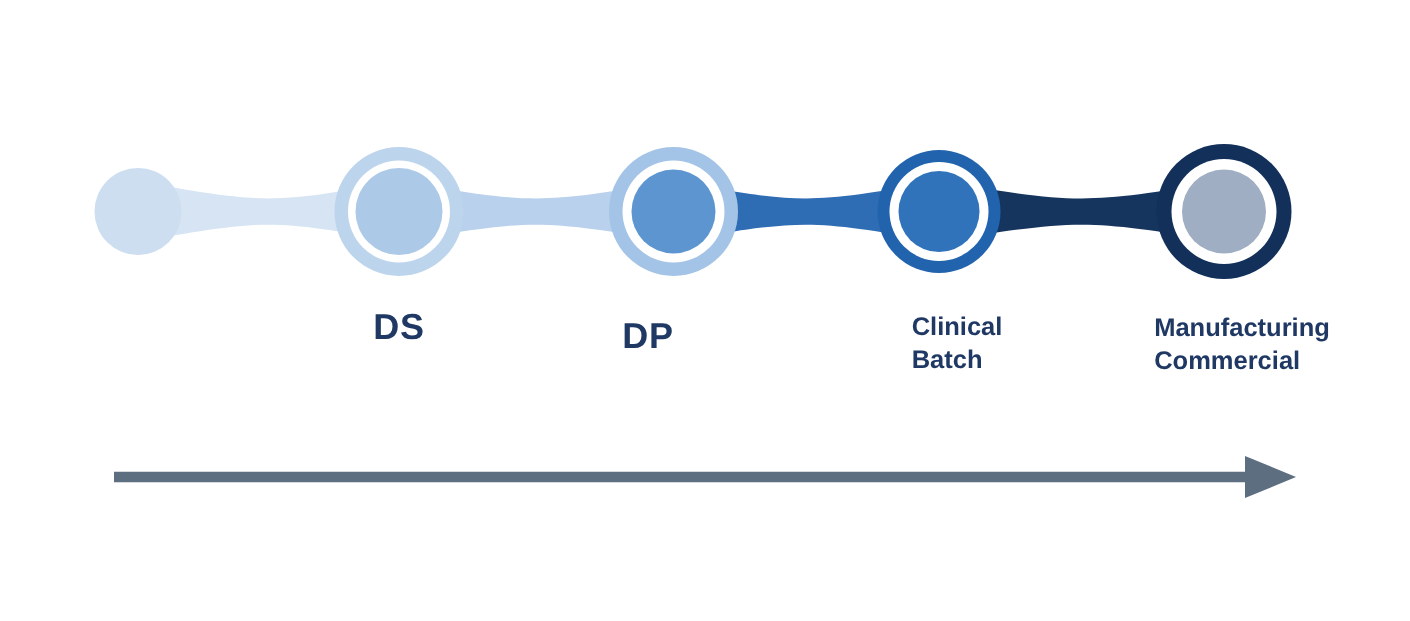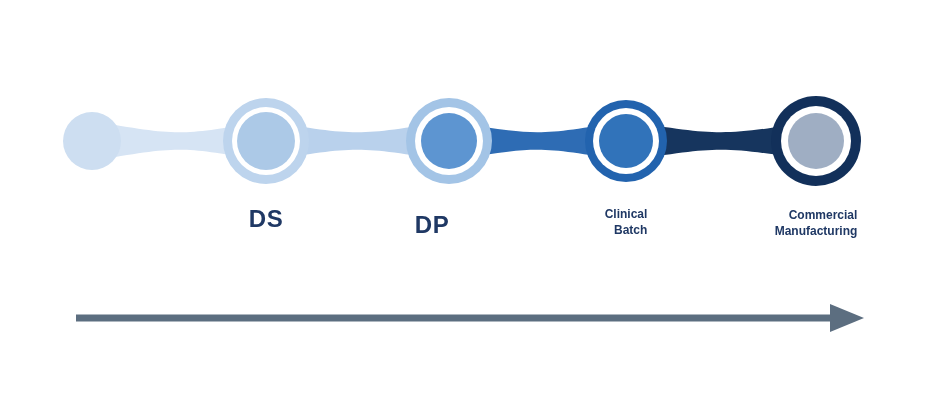--- a/index.html
+++ b/index.html
@@ -16,32 +16,33 @@
     overflow: hidden;
   }
   .diagram-svg {
     position: absolute;
     left: 0;
     top: 0;
   }
   .stage-label {
     position: absolute;
     transform: translateX(-50%);
-    text-align: right;
+    text-align: left;
     color: var(--label-color, #1F3864);
     font-weight: bold;
     white-space: nowrap;
   }
   .label-lg {
     font-size: 24px;
     letter-spacing: 0.5px;
   }
   .label-sm {
-    font-size: 12px;
+    font-size: 17px;
     line-height: 1.32;
+    margin-left: 12px;
   }
 </style>
 </head>
 <body>
 
 <div class="canvas">
 
   <svg class="diagram-svg" width="940" height="414" viewBox="0 0 940 414">
 
     <path d="M 92 121 C 179 136, 179 136, 266 121 L 266 161 C 179 146, 179 146, 92 161 Z" fill="#D6E4F4"></path>
@@ -90,17 +91,17 @@
   <div class="stage-label label-lg" style="left:432px; top:211px;">
     <div>DP</div>
   </div>
 
   <div class="stage-label label-sm" style="left:626px; top:207px;">
     <div>Clinical</div>
     <div>Batch</div>
   </div>
 
   <div class="stage-label label-sm" style="left:816px; top:208px;">
+    <div>Manufacturing</div>
     <div>Commercial</div>
-    <div>Manufacturing</div>
   </div>
 
 </div>
 
 </body></html>

